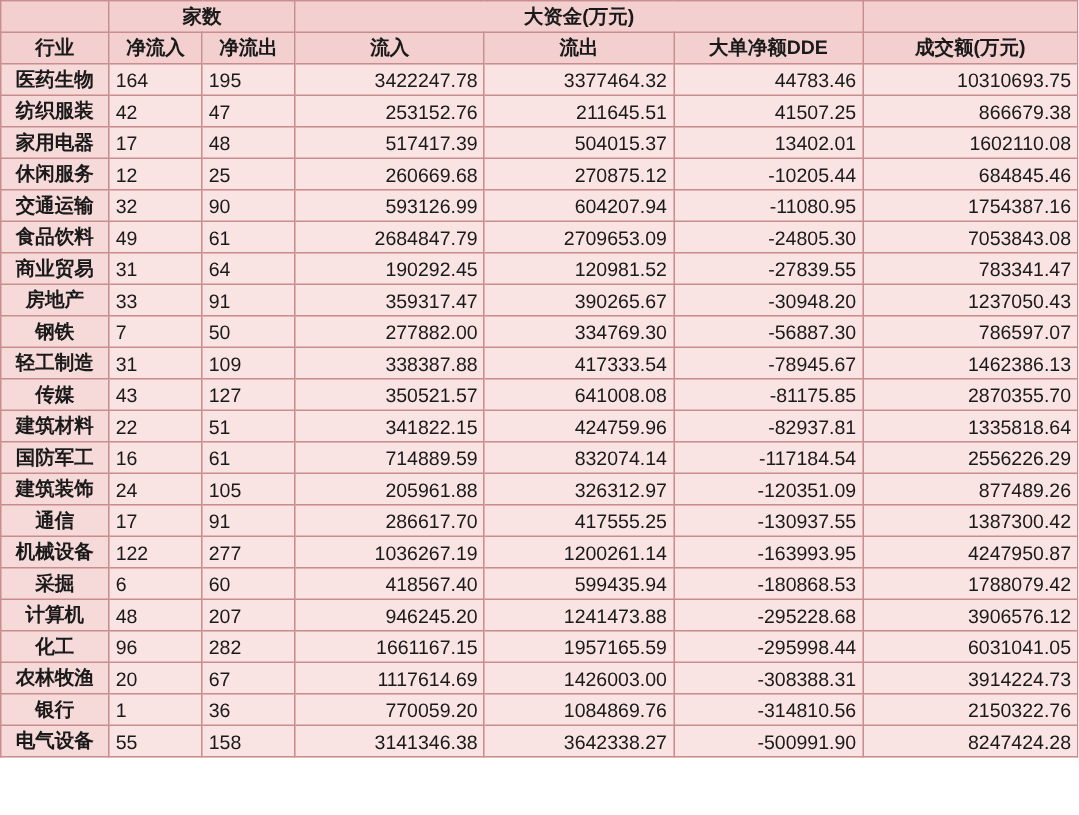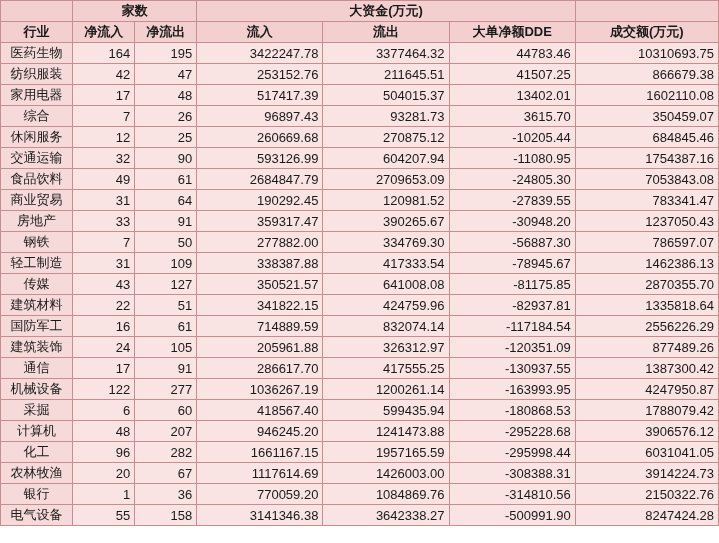--- a/index.html
+++ b/index.html
@@ -34,25 +34,25 @@
     font-weight: bold;
     text-align: center;
     height: 21px;
     font-size: 14px;
   }
   thead tr.group-row th { height: 20px; }
   tbody td { height: 20px; }
   td.name {
     text-align: center;
     background: #f6d9d9;
-    font-weight: normal;
+    font-weight: bold;
     letter-spacing: 0px;
   }
   td.num {
-    text-align: right;
+    text-align: left;
     background: #f9e3e3;
   }
   td.money {
     text-align: right;
     background: #f9e3e3;
     padding-right: 8px;
   }
   col.c-name { width: 72px; }
   col.c-in   { width: 62px; }
   col.c-out  { width: 62px; }
@@ -114,29 +114,20 @@
         <tr>
           <td class="name">家用电器</td>
           <td class="num">17</td>
           <td class="num">48</td>
           <td class="money">517417.39</td>
           <td class="money">504015.37</td>
           <td class="money">13402.01</td>
           <td class="money">1602110.08</td>
         </tr>
         <tr>
-          <td class="name">综合</td>
-          <td class="num">7</td>
-          <td class="num">26</td>
-          <td class="money">96897.43</td>
-          <td class="money">93281.73</td>
-          <td class="money">3615.70</td>
-          <td class="money">350459.07</td>
-        </tr>
-        <tr>
           <td class="name">休闲服务</td>
           <td class="num">12</td>
           <td class="num">25</td>
           <td class="money">260669.68</td>
           <td class="money">270875.12</td>
           <td class="money">-10205.44</td>
           <td class="money">684845.46</td>
         </tr>
         <tr>
           <td class="name">交通运输</td>

